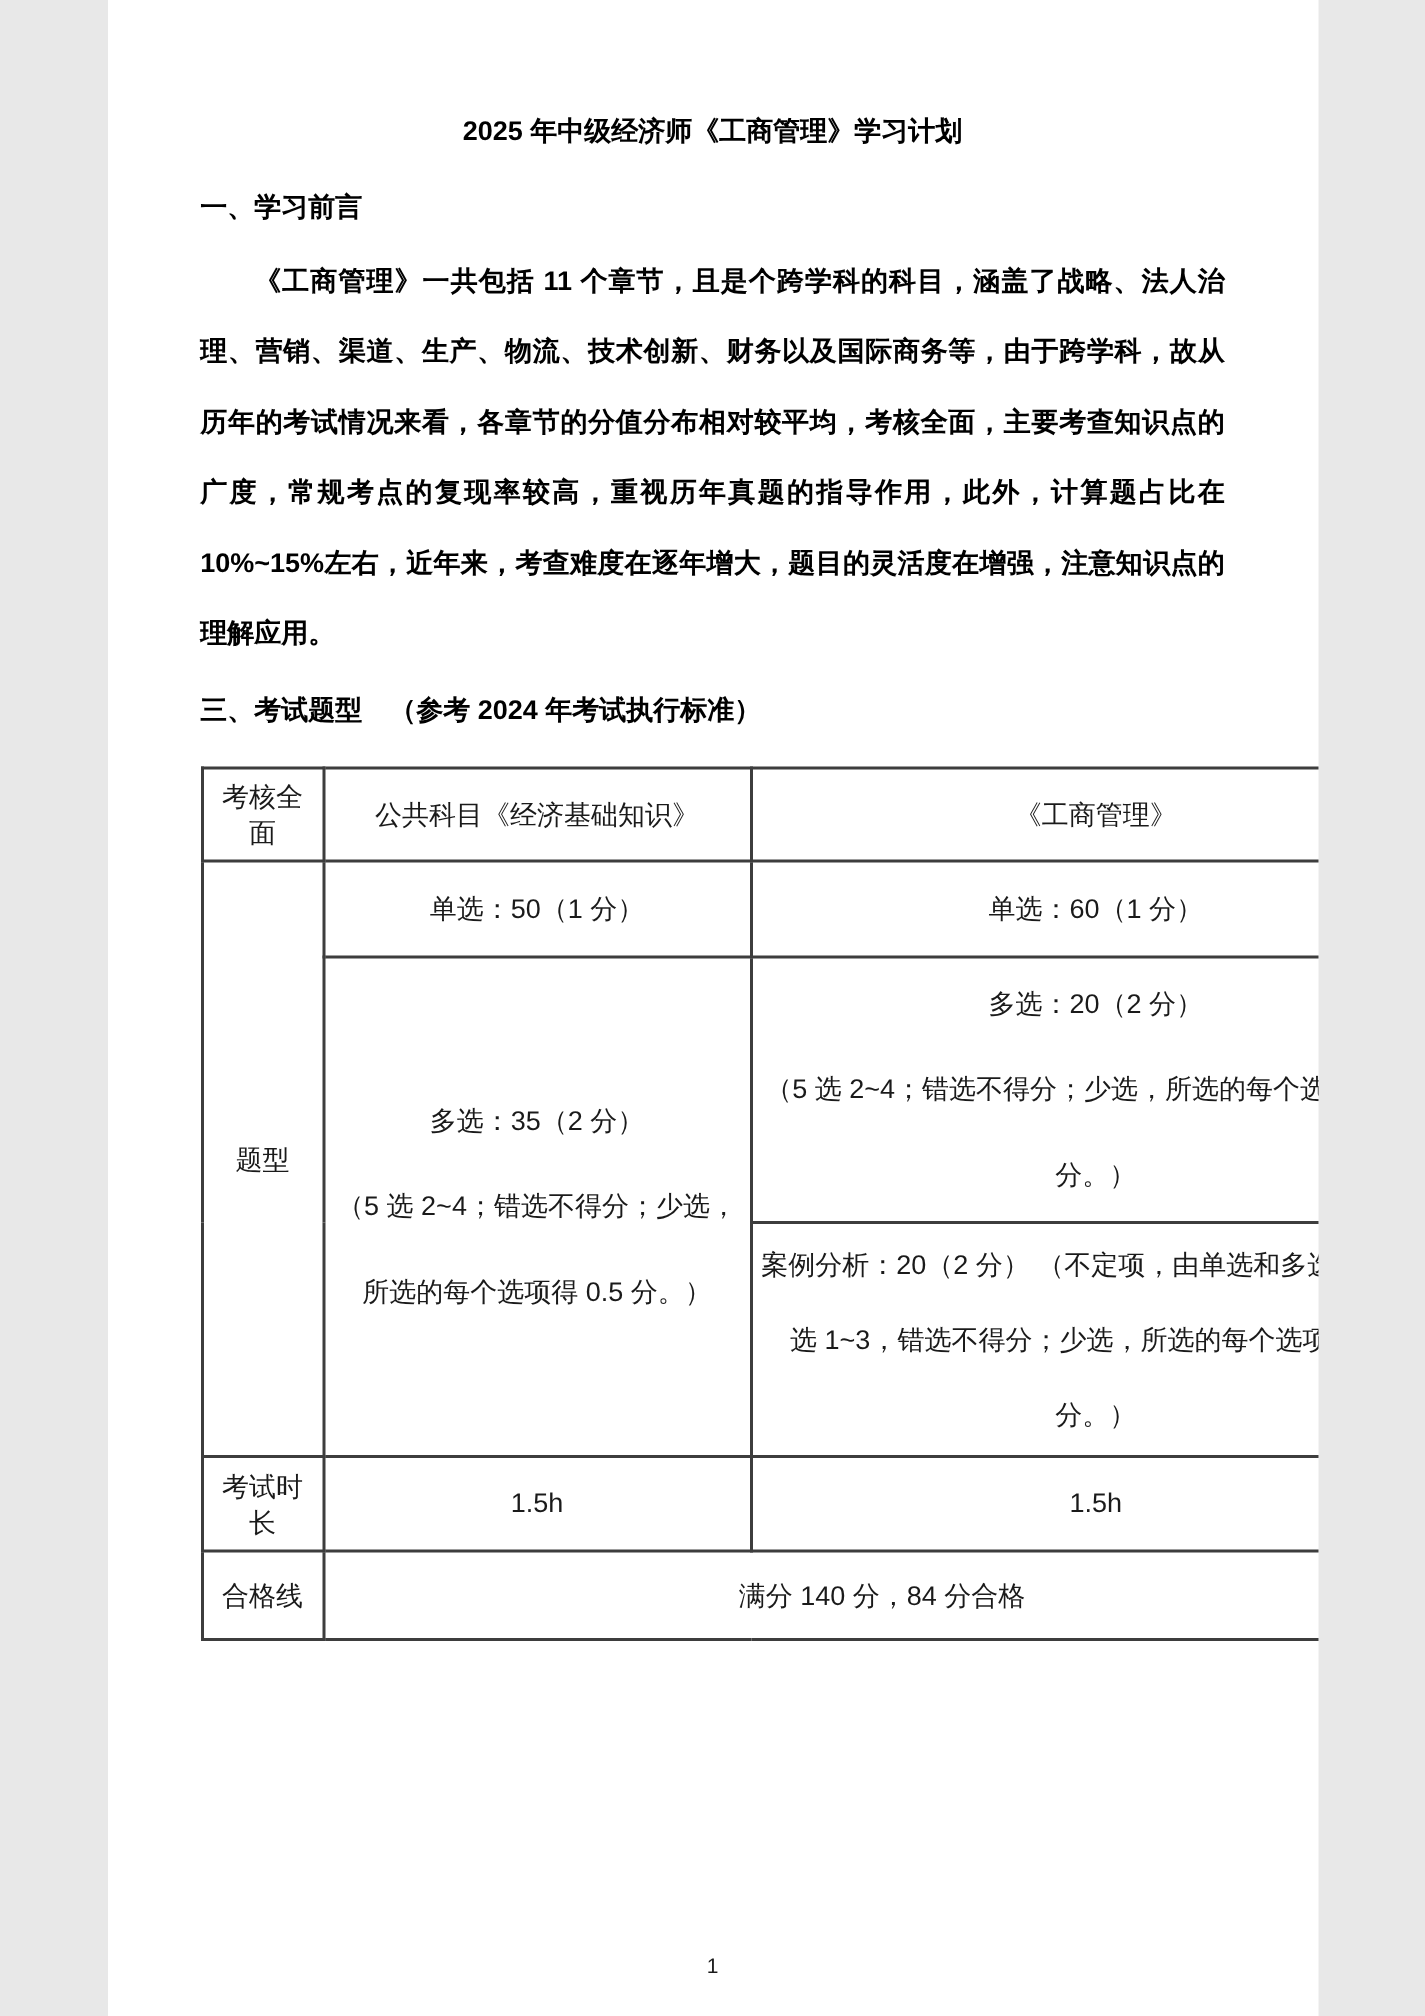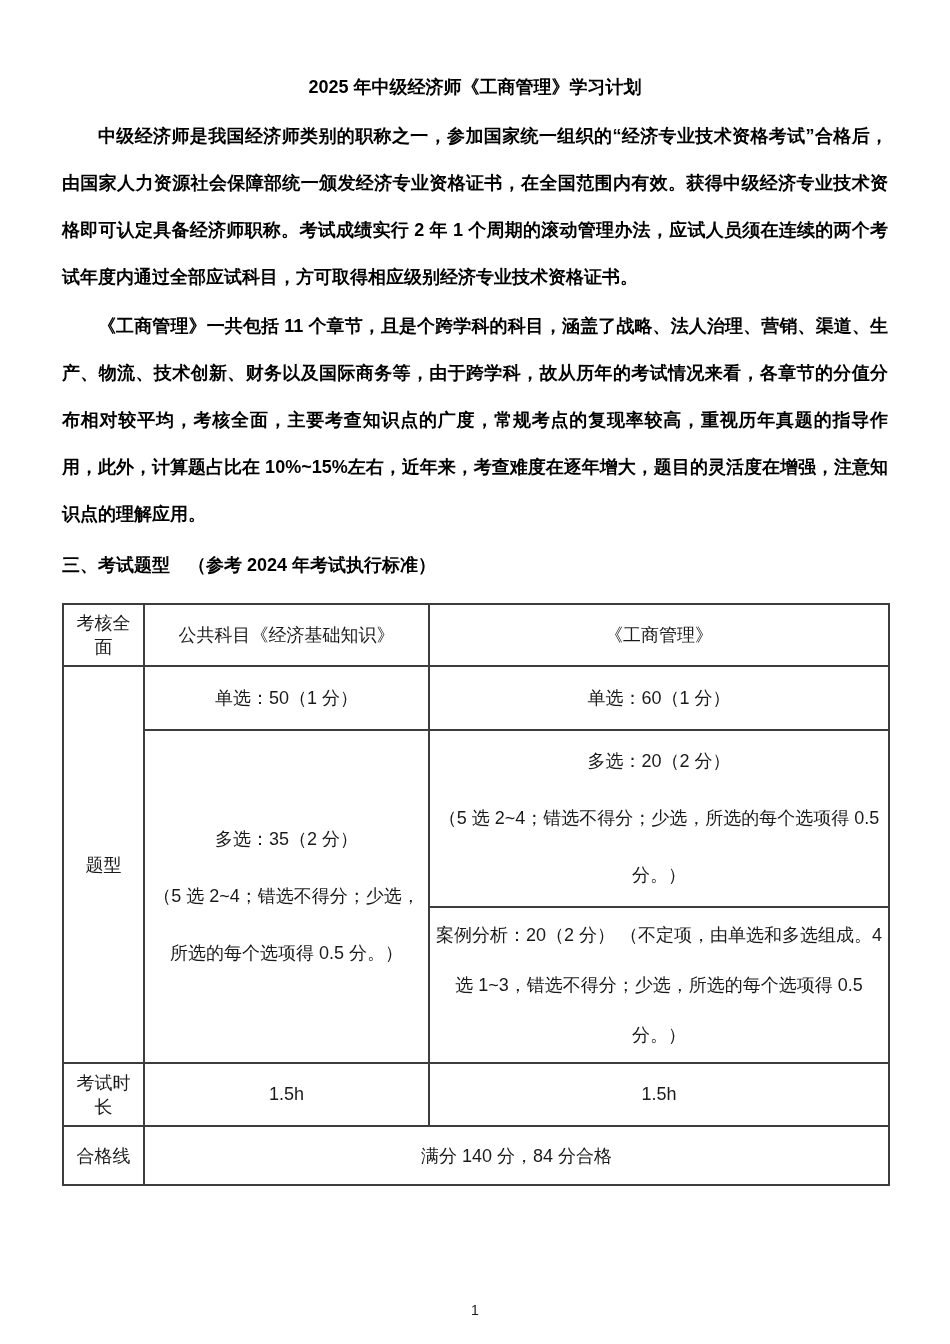--- a/index.html
+++ b/index.html
@@ -1,18 +1,18 @@
 <!DOCTYPE html>
 <html><head>
 <meta charset="utf-8">
 <style>
   * { box-sizing: border-box; }
   html, body { margin: 0; padding: 0; background: #e8e8e8; }
   .page {
-    width: 950px;
+    width: 807px;
     height: 1344px;
     margin: 0 auto;
     background: #ffffff;
     position: relative;
     overflow: hidden;
     font-family: "Liberation Sans", sans-serif;
     color: #000000;
   }
   .content { padding: 64px 62px 0 62px; }
 
@@ -78,21 +78,21 @@
   }
 </style>
 </head>
 <body>
 
 <div class="page">
   <div class="content">
 
     <h1 class="doc-title">2025 年中级经济师《工商管理》学习计划</h1>
 
-    <p class="body-par">中级经济师是我国经济师类别的职称之一，参加国家统一组织的“经济专业技术资格考试”合格后，由国家人力资源社会保障部统一颁发经济专业资格证书，在全国范围内有效。获得中级经济专业技术资格即可认定具备经济师职称。考试成绩实行 2 年 1 个周期的滚动管理办法，应试人员须在连续的两个考试年度内通过全部应试科目，方可取得相应级别经济专业技术资格证书。</p>
+    <h2 class="sec-heading">一、学习前言</h2>
 
     <p class="body-par">《工商管理》一共包括 11 个章节，且是个跨学科的科目，涵盖了战略、法人治理、营销、渠道、生产、物流、技术创新、财务以及国际商务等，由于跨学科，故从历年的考试情况来看，各章节的分值分布相对较平均，考核全面，主要考查知识点的广度，常规考点的复现率较高，重视历年真题的指导作用，此外，计算题占比在 10%~15%左右，近年来，考查难度在逐年增大，题目的灵活度在增强，注意知识点的理解应用。</p>
 
     <h2 class="sec-heading">三、考试题型　（参考 2024 年考试执行标准）</h2>
 
     <table class="exam-table">
       <colgroup>
         <col style="width:81px">
         <col style="width:285px">
         <col style="width:460px">

